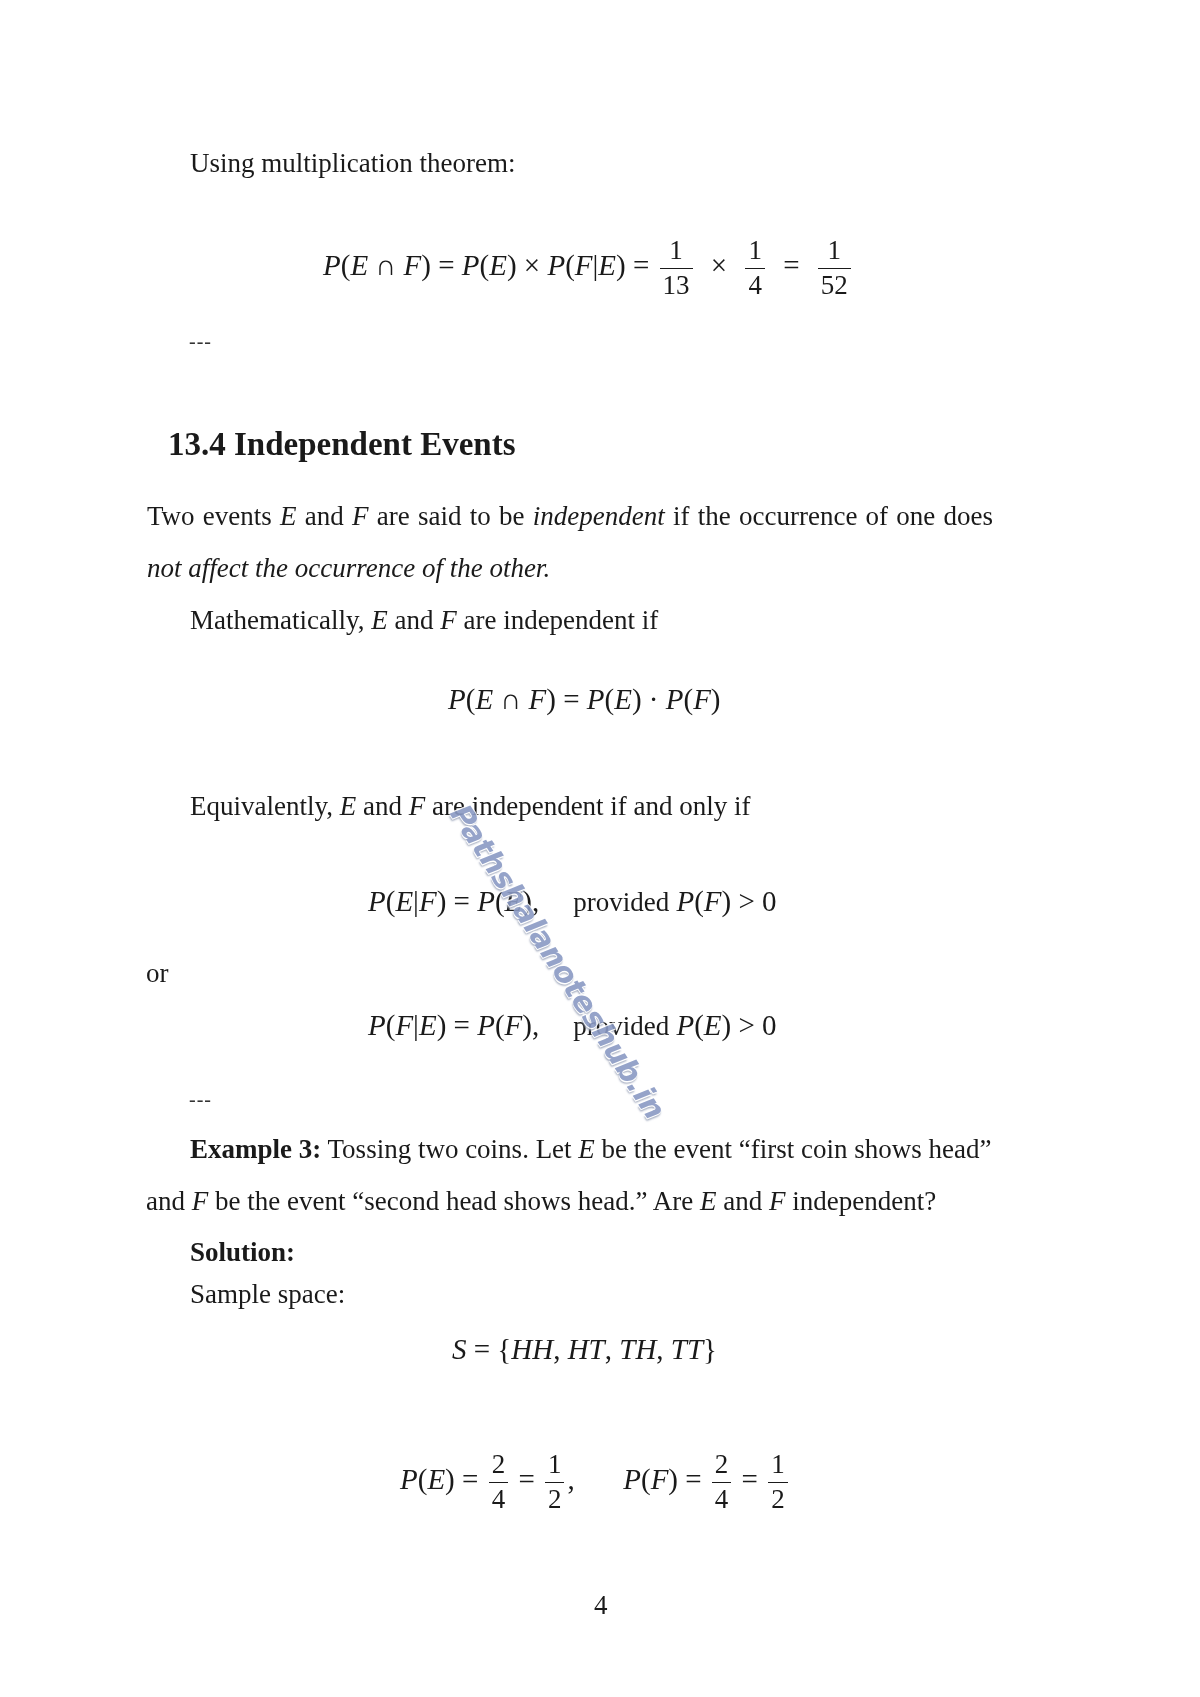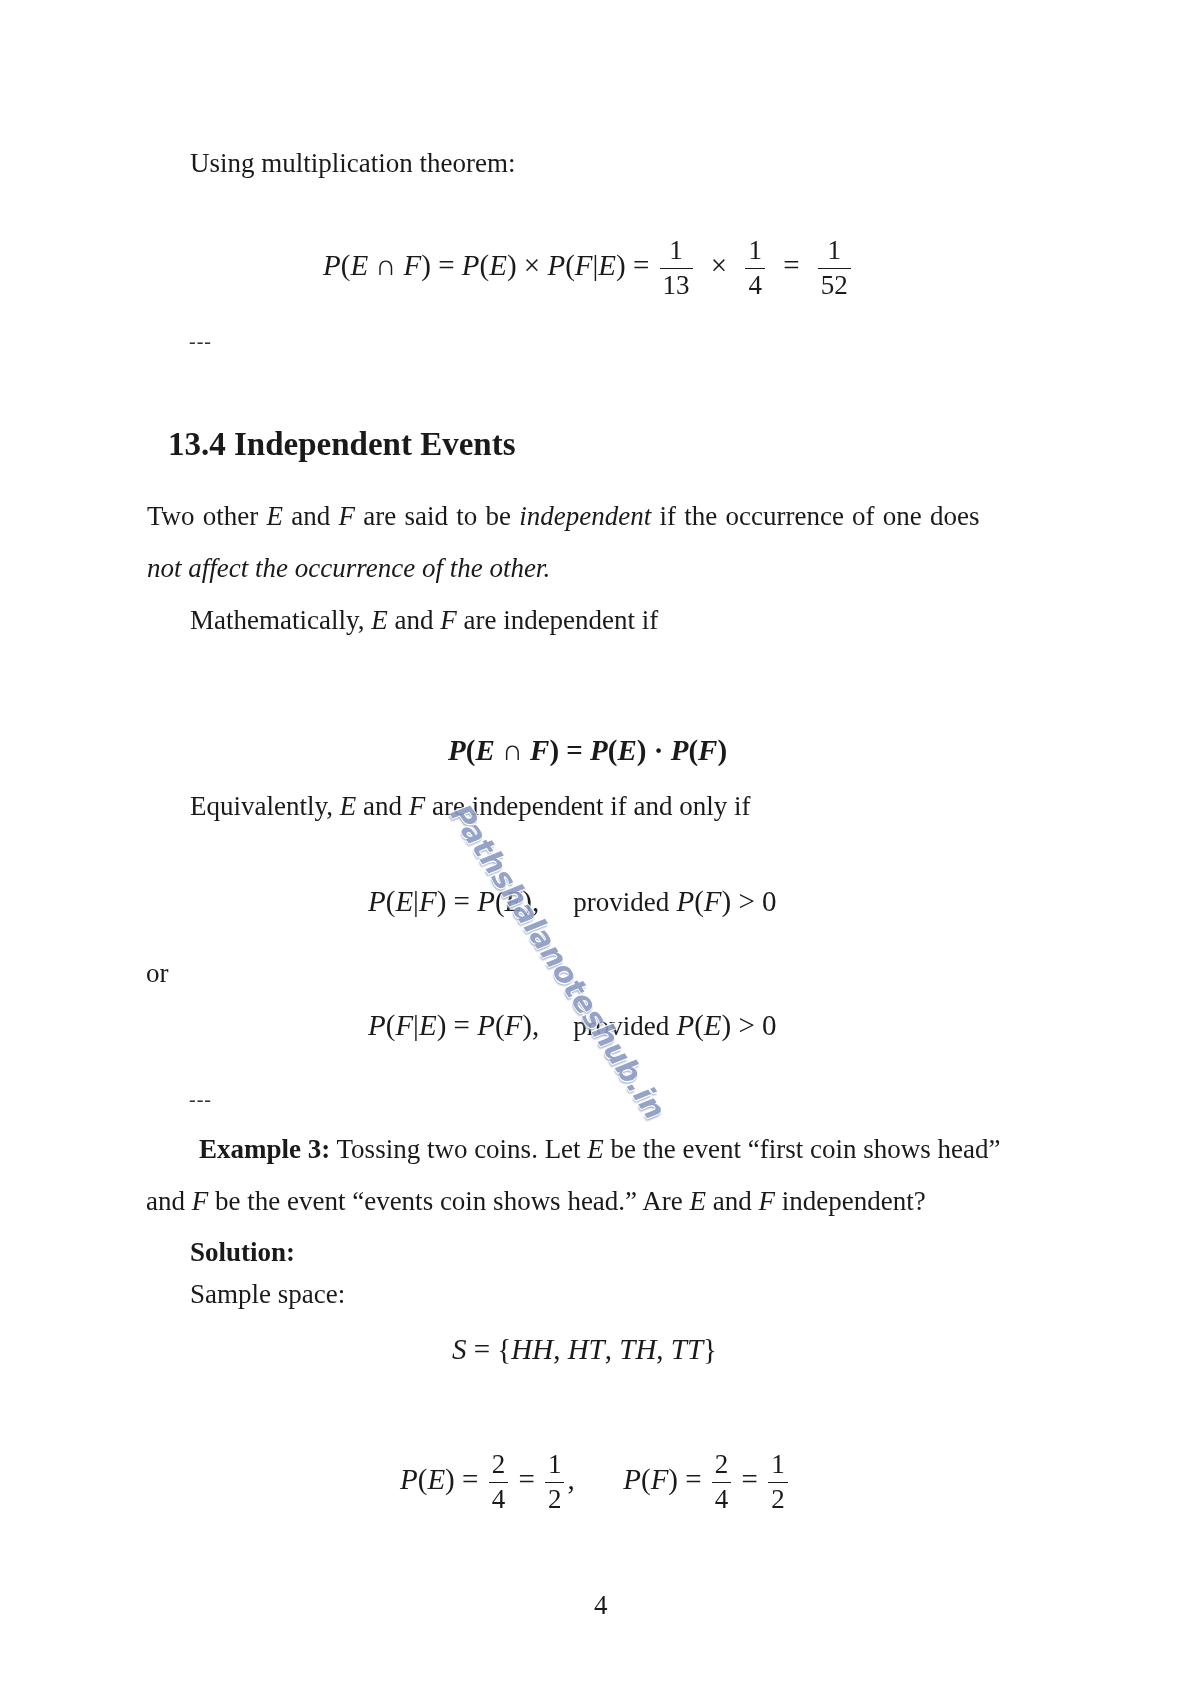--- a/index.html
+++ b/index.html
@@ -42,39 +42,39 @@
   <span class="frac"><span class="num">1</span><span class="den">52</span></span>
 </div>
 
 <div class="abs sep" style="left:189px; top:330px;">---</div>
 
 <div class="abs h2" style="left:147px; top:428px;">
   <span>13.4</span>
   <span>Independent Events</span>
 </div>
 
-<div class="abs txt" style="left:147px; top:503px; word-spacing:1.5px;"><span>Two other </span><i>E</i><span> and </span><i>F</i><span> are said to be </span><i>independent</i><span> if the occurrence of one does</span></div>
+<div class="abs txt" style="left:147px; top:503px; word-spacing:1.5px;"><span>Two events </span><i>E</i><span> and </span><i>F</i><span> are said to be </span><i>independent</i><span> if the occurrence of one does</span></div>
 <div class="abs txt" style="left:147px; top:555px;font-style:italic;">not affect the occurrence of the other.</div>
 
 <div class="abs txt" style="left:190px; top:607px;"><span>Mathematically, </span><i>E</i><span> and </span><i>F</i><span> are independent if</span></div>
 
-<div class="abs math" style="left:448px; top:736px;font-weight:bold;"><i>P</i>(<i>E</i> ∩ <i>F</i>) = <i>P</i>(<i>E</i>) · <i>P</i>(<i>F</i>)</div>
+<div class="abs math" style="left:448px; top:685px;"><i>P</i>(<i>E</i> ∩ <i>F</i>) = <i>P</i>(<i>E</i>) · <i>P</i>(<i>F</i>)</div>
 
 <div class="abs txt" style="left:190px; top:783px;margin-top:10px;"><span>Equivalently, </span><i>E</i><span> and </span><i>F</i><span> are independent if and only if</span></div>
 
 <div class="abs math" style="left:368px; top:887px;font-family:Liberation Serif, serif;"><i>P</i>(<i>E</i>|<i>F</i>) = <i>P</i>(<i>E</i>),<span class="gap"></span><span style="font-size:27px;">provided</span> <i>P</i>(<i>F</i>) &gt; 0</div>
 
 <div class="abs txt" style="left:146px; top:960px;">or</div>
 
 <div class="abs math" style="left:368px; top:1011px;"><i>P</i>(<i>F</i>|<i>E</i>) = <i>P</i>(<i>F</i>),<span class="gap"></span><span style="font-size:27px;">provided</span> <i>P</i>(<i>E</i>) &gt; 0</div>
 
 <div class="abs sep" style="left:189px; top:1088px;">---</div>
 
-<div class="abs txt" style="left:190px; top:1136px;margin-left:9px;"><b>Example 3:</b><span> Tossing two coins. Let </span><i>E</i><span> be the event “first coin shows head”</span></div>
-<div class="abs txt" style="left:146px; top:1188px;"><span>and </span><i>F</i><span> be the event “events coin shows head.” Are </span><i>E</i><span> and </span><i>F</i><span> independent?</span></div>
+<div class="abs txt" style="left:190px; top:1136px;"><b>Example 3:</b><span> Tossing two coins. Let </span><i>E</i><span> be the event “first coin shows head”</span></div>
+<div class="abs txt" style="left:146px; top:1188px;"><span>and </span><i>F</i><span> be the event “second head shows head.” Are </span><i>E</i><span> and </span><i>F</i><span> independent?</span></div>
 
 <div class="abs txt bold" style="left:190px; top:1239px;">Solution:</div>
 
 <div class="abs txt" style="left:190px; top:1281px;">Sample space:</div>
 <div class="abs math" style="left:452px; top:1335px;"><i>S</i> = {<i>HH</i>, <i>HT</i>, <i>TH</i>, <i>TT</i>}</div>
 
 <div class="abs math" style="left:400px; top:1450px;">
   <span><i>P</i>(<i>E</i>) =</span>
   <span class="frac"><span class="num">2</span><span class="den">4</span></span>
   <span>=</span>

